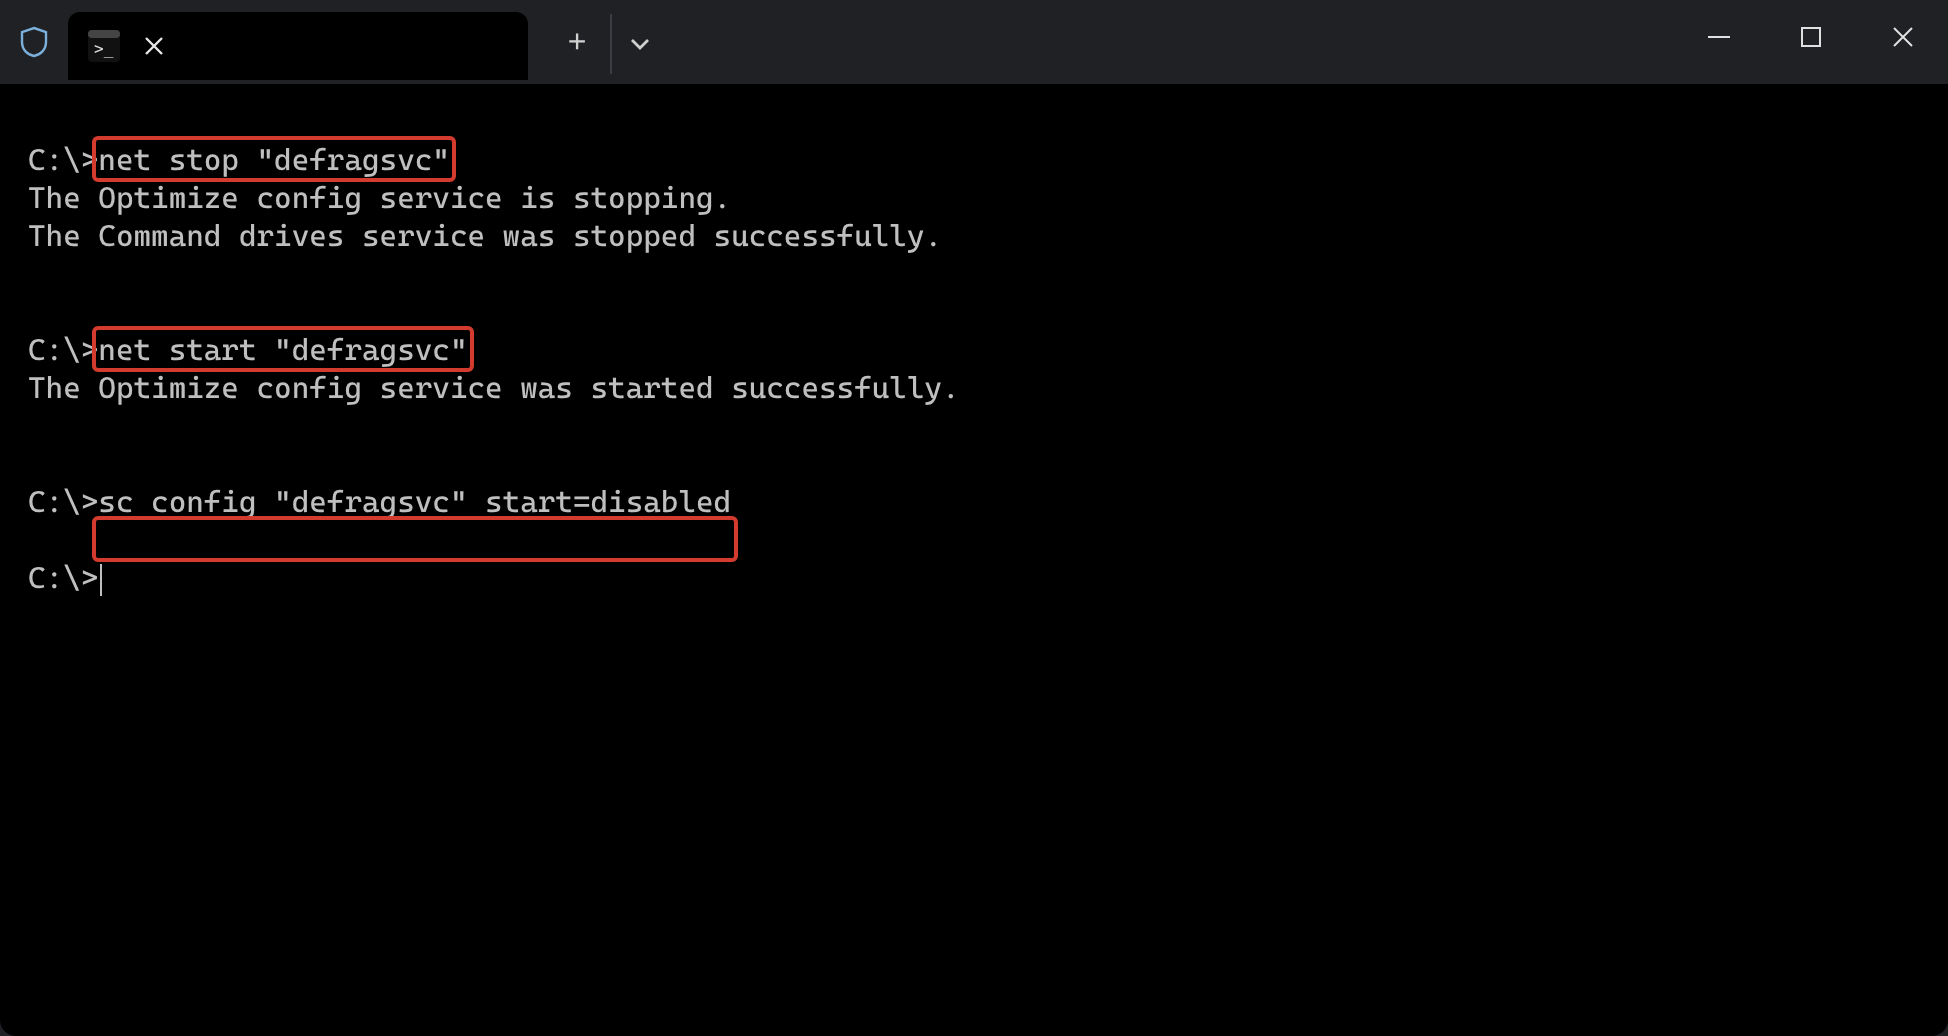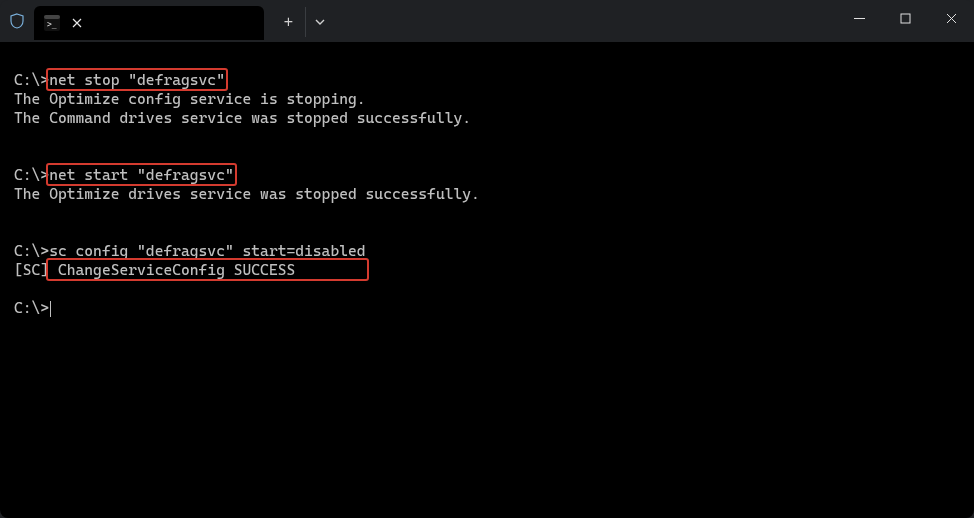--- a/index.html
+++ b/index.html
@@ -140,25 +140,24 @@
 
 <div class="terminal">
   <div id="term-lines">
       <div class="line">&nbsp;</div>
       <div class="line">C:\&gt;net stop "defragsvc"</div>
       <div class="line">The Optimize config service is stopping.</div>
       <div class="line">The Command drives service was stopped successfully.</div>
       <div class="line">&nbsp;</div>
       <div class="line">&nbsp;</div>
       <div class="line">C:\&gt;net start "defragsvc"</div>
-      <div class="line">The Optimize drives service was stopped successfully.</div>
+      <div class="line">The Optimize config service was started successfully.</div>
       <div class="line">&nbsp;</div>
       <div class="line">&nbsp;</div>
       <div class="line">C:\&gt;sc config "defragsvc" start=disabled</div>
-      <div class="line">[SC] ChangeServiceConfig SUCCESS</div>
       <div class="line">&nbsp;</div>
       <div class="line">C:\&gt;<span class="cursor"></span></div>
     </div>
   <div id="highlights">
       <div class="hl" style="top: 26px; left: 46.1562px; width: 181.781px; height: 23px;"></div>
       <div class="hl" style="top: 121px; left: 46.1562px; width: 190.57px; height: 23px;"></div>
       <div class="hl" style="top: 216px; left: 46.1562px; width: 322.406px; height: 23px;"></div>
     </div>
 </div>
 

